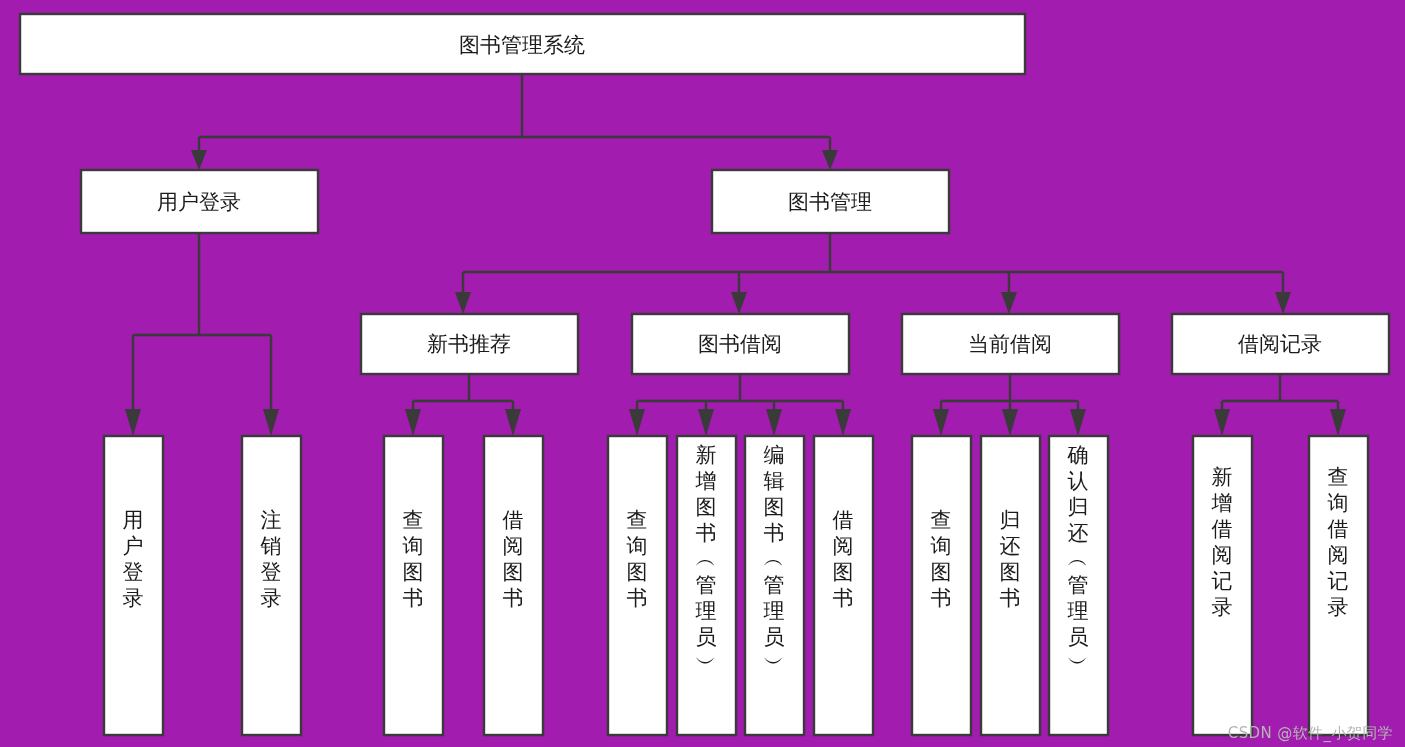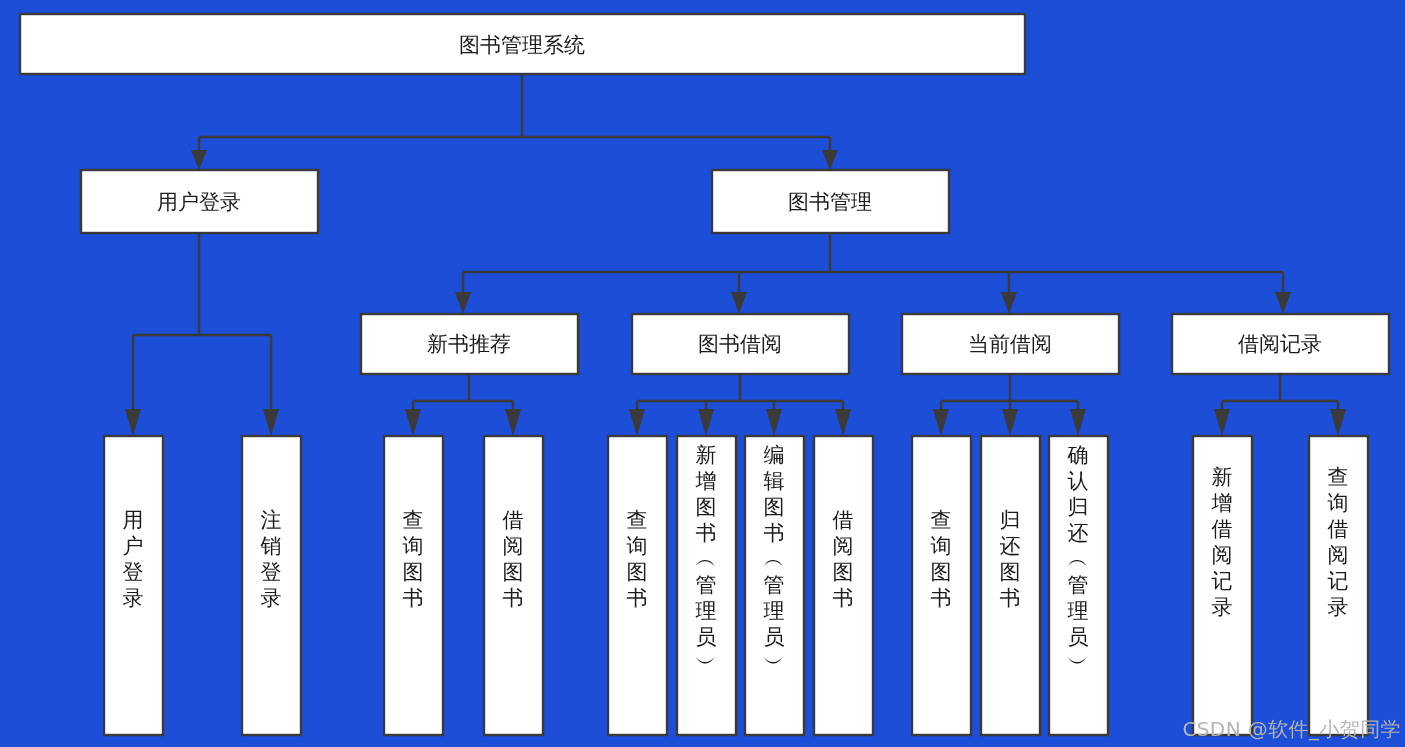--- a/index.html
+++ b/index.html
@@ -10,21 +10,21 @@
   body {
     width: 1405px;
     height: 747px;
     font-family: "DejaVu Sans", "Liberation Sans", sans-serif;
     overflow: hidden;
   }
   #diagram-root {
     position: relative;
     width: 1405px;
     height: 747px;
-    background: #1d4ed8;
+    background: #a21caf;
   }
   svg.tree-canvas {
     position: absolute;
     left: 0;
     top: 0;
     width: 1405px;
     height: 747px;
     display: block;
   }
   .node-box {
@@ -49,24 +49,24 @@
     stroke: #3a3a3a;
     stroke-width: 2.4;
     fill: none;
   }
   .link-arrow {
     fill: #3a3a3a;
     stroke: none;
   }
   .watermark-text {
     position: absolute;
-    right: 4px;
+    right: 12px;
     bottom: 4px;
     font-family: "DejaVu Sans", "Liberation Sans", sans-serif;
-    font-size: 20px;
+    font-size: 15px;
     color: #b4b4b4;
     white-space: nowrap;
     letter-spacing: 0.4px;
   }
 </style>
 </head>
 <body>
 
 <div id="diagram-root">
 

